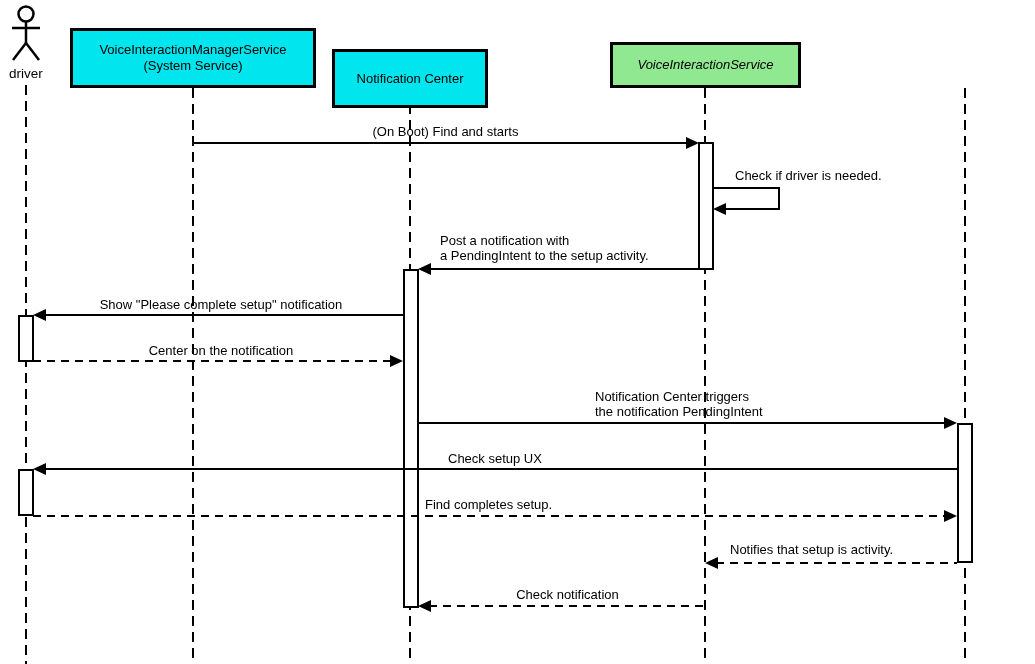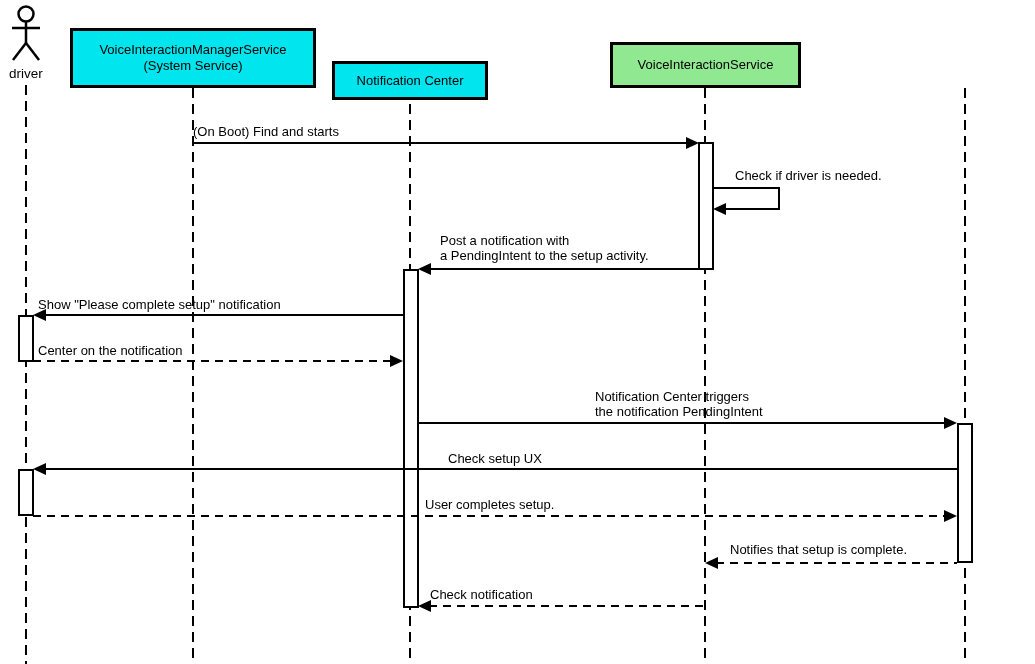--- a/index.html
+++ b/index.html
@@ -10,37 +10,37 @@
   .lifeline{
     position:absolute;width:2px;
     background:repeating-linear-gradient(180deg,#000 0 10px,transparent 10px 16px);
   }
   .pbox{
     position:absolute;border:3px solid #000;box-sizing:border-box;
     display:flex;align-items:center;justify-content:center;text-align:center;
     font-size:13px;line-height:16px;white-space:pre-line;
   }
   .pbox.cyan{background:#00E5EE;}
-  .pbox.green{background:#90E890;}
+  .pbox.green{background:#90E890;font-style:italic;}
   .actbar{position:absolute;background:#fff;border:2px solid #000;box-sizing:border-box;}
   .line-h{position:absolute;height:2px;background:#000;}
   .line-h.dashed{
     background:repeating-linear-gradient(90deg,#000 0 8px,transparent 8px 14px);
   }
   .line-v{position:absolute;width:2px;background:#000;}
   .arrow-r{position:absolute;width:0;height:0;
     border-top:6px solid transparent;border-bottom:6px solid transparent;
     border-left:13px solid #000;}
   .arrow-l{position:absolute;width:0;height:0;
     border-top:6px solid transparent;border-bottom:6px solid transparent;
     border-right:13px solid #000;}
   .msg-label{
     position:absolute;font-size:13px;line-height:15px;white-space:pre-line;
   }
-  .msg-label.center{text-align:left;}
+  .msg-label.center{text-align:center;}
   .msg-label.nowrap{white-space:nowrap;}
   .actor-label{position:absolute;font-size:13.5px;}
   .actor-svg{position:absolute;}
 </style>
 </head>
 <body>
 
 <div class="canvas">
 
   <div class="lifeline" style="left:25px;top:85px;height:579px"></div>
@@ -55,21 +55,21 @@
     <line x1="8" y1="25" x2="36" y2="25" stroke="#000" stroke-width="2.5"></line>
     <line x1="22" y1="40" x2="9" y2="57" stroke="#000" stroke-width="2.5"></line>
     <line x1="22" y1="40" x2="35" y2="57" stroke="#000" stroke-width="2.5"></line>
   </svg>
   <div class="actor-label" style="left:0;top:66px;width:52px;text-align:center">driver</div>
 
   <div class="pbox cyan" style="left:70px;top:28px;width:246px;height:60px">
     <span>VoiceInteractionManagerService
 (System Service)</span>
   </div>
-  <div class="pbox cyan" style="left:332px;top:61px;width:156px;height:39px">
+  <div class="pbox cyan" style="left:332px;top:49px;width:156px;height:59px">
     <span>Notification Center</span>
   </div>
   <div class="pbox green" style="left:610px;top:42px;width:191px;height:46px">
     <span>VoiceInteractionService</span>
   </div>
 
   <div class="actbar" style="left:698px;top:142px;width:16px;height:128px"></div>
   <div class="actbar" style="left:403px;top:269px;width:16px;height:339px"></div>
   <div class="actbar" style="left:18px;top:315px;width:16px;height:47px"></div>
   <div class="actbar" style="left:18px;top:469px;width:16px;height:47px"></div>
@@ -115,27 +115,27 @@
     <div class="arrow-r" style="left:944px;top:417px"></div>
   </div>
 
   <div>
     <div class="msg-label nowrap" style="left:448px;top:451px">Check setup UX</div>
     <div class="line-h" style="left:44px;top:468px;width:913px"></div>
     <div class="arrow-l" style="left:33px;top:463px"></div>
   </div>
 
   <div>
-    <div class="msg-label nowrap" style="left:425px;top:497px">User completes setup.</div>
+    <div class="msg-label nowrap" style="left:425px;top:497px">Find completes setup.</div>
     <div class="line-h dashed" style="left:33px;top:515px;width:913px"></div>
     <div class="arrow-r" style="left:944px;top:510px"></div>
   </div>
 
   <div>
-    <div class="msg-label nowrap" style="left:730px;top:542px">Notifies that setup is complete.</div>
+    <div class="msg-label nowrap" style="left:730px;top:542px">Notifies that setup is activity.</div>
     <div class="line-h dashed" style="left:716px;top:562px;width:241px"></div>
     <div class="arrow-l" style="left:705px;top:557px"></div>
   </div>
 
   <div>
     <div class="msg-label center" style="left:430px;top:587px;width:275px">Check notification</div>
     <div class="line-h dashed" style="left:429px;top:605px;width:276px"></div>
     <div class="arrow-l" style="left:418px;top:600px"></div>
   </div>
 

